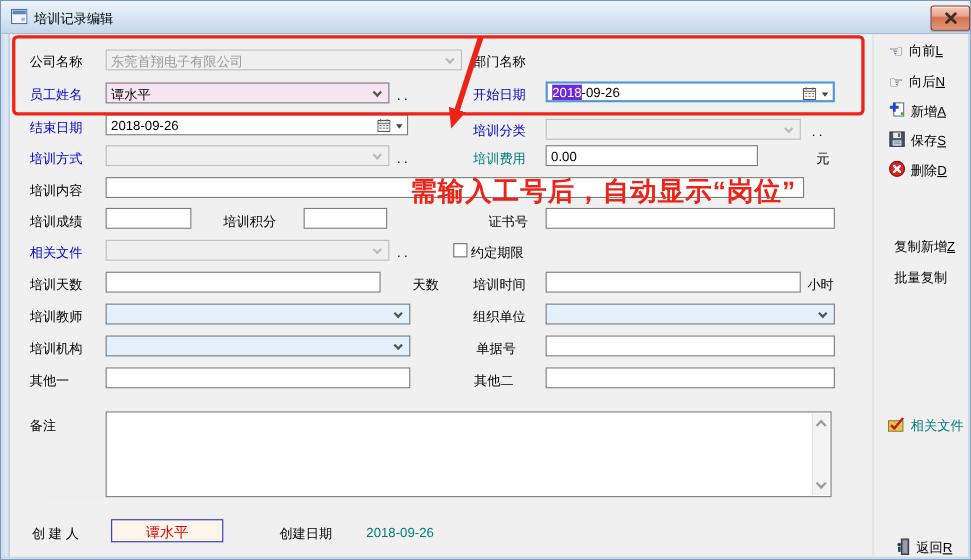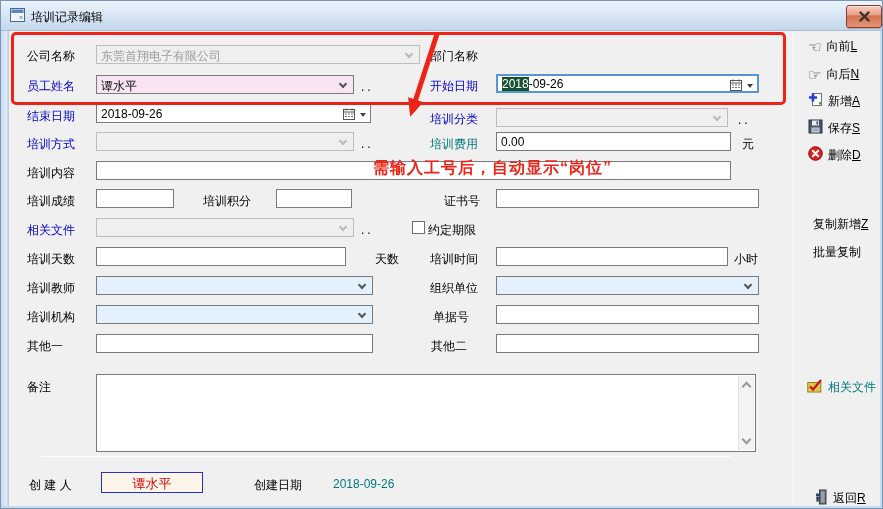--- a/index.html
+++ b/index.html
@@ -28,21 +28,21 @@
     border-right:2px solid #555; border-bottom:2px solid #555; transform:rotate(45deg); }
   .combo.disabled { background:#efefef; border-color:#bdbdbd; color:#9a9a9a; }
   .combo.disabled .chev { border-color:#b9b9b9; }
   .combo.pink { background:#f8e4f2; }
   .combo.lblue { background:#e3f1fc; }
   .datefield { padding-right:30px; }
   .cal-icon { position:absolute; right:15px; top:3px; }
   .tri-down { position:absolute; right:4px; top:8px; width:0; height:0;
     border-left:3.5px solid transparent; border-right:3.5px solid transparent; border-top:4.5px solid #444; }
   .focused { border:2px solid #5596d8; padding-top:1px; }
-  .sel { background:#14532d; color:#fff; }
+  .sel { background:#6d28d9; color:#fff; }
   .dots { position:absolute; font-size:12px; color:#000; letter-spacing:3px; }
   .unit { position:absolute; font-size:12px; color:#000; white-space:nowrap; }
   .checkbox { position:absolute; width:13px; height:13px; background:#fff; border:1px solid #6e6e6e; }
   .seg { background:#cde6f7; padding:0 1px; }
   .dunit { margin-left:5px; }
 
   .textarea { position:absolute; background:#fff; border:1px solid #7b7b7b; }
   .vsb { position:absolute; right:1px; top:1px; bottom:1px; width:16px; background:#f3f3f3; border-left:1px solid #e0e0e0; }
   .vsb .up, .vsb .down { position:absolute; left:4px; width:7px; height:7px;
     border-right:2px solid #999; border-bottom:2px solid #999; }
@@ -54,21 +54,21 @@
     text-align:center; font-size:13px; padding-top:2px; }
 
   .side-divider { position:absolute; top:30px; bottom:2px; width:1px; background:#ababab; border-right:1px solid #fafafa; }
   .side-btn { position:absolute; display:flex; align-items:center; gap:5px; font-size:12px; color:#000; white-space:nowrap; cursor:default; }
   .side-btn .mn { text-decoration:underline; }
   .side-btn.teal { color:#007a7a; }
   .hand { font-family:"DejaVu Sans",sans-serif; font-size:15px; color:#2a3a55; line-height:14px; }
 
   .anno-rect { position:absolute; border:3px solid #ee2318; border-radius:5px; }
   .anno-arrow { position:absolute; }
-  .anno-text { position:absolute; color:#ee2318; font-size:16px; font-weight:bold; white-space:nowrap; letter-spacing:1px; }
+  .anno-text { position:absolute; color:#ee2318; font-size:24px; font-weight:bold; white-space:nowrap; letter-spacing:1px; }
 </style>
 </head>
 <body>
 
 <div class="window">
 
   <div class="titlebar">
     <span class="win-icon">
       <svg width="15" height="14" viewBox="0 0 15 14">
         <rect x="0.5" y="0.5" width="14" height="13" fill="#f2f6fb" stroke="#4a6a95"></rect>
@@ -185,21 +185,21 @@
   </div>
 
   <span class="lbl blue" style="left:429px;top:110px;">培训分类</span>
   <div class="fld combo disabled" style="left:495px;top:107px;width:232px;">
     <span></span>
     <span class="chev"></span>
   </div>
   <span class="dots" style="left:737px;top:112px;">..</span>
 
   <span class="lbl teal" style="left:429px;top:135px;">培训费用</span>
-  <div class="fld" style="left:495px;top:131px;width:235px;">
+  <div class="fld" style="left:495px;top:131px;width:193px;">
     <span>0.00</span>
   </div>
   <span class="unit" style="left:741px;top:135px;">元</span>
 
   <span class="lbl" style="left:443px;top:192px;">证书号</span>
   <div class="fld" style="left:495px;top:188px;width:263px;">
     <span></span>
   </div>
 
   <div class="checkbox" style="left:411px;top:220px;"></div>

